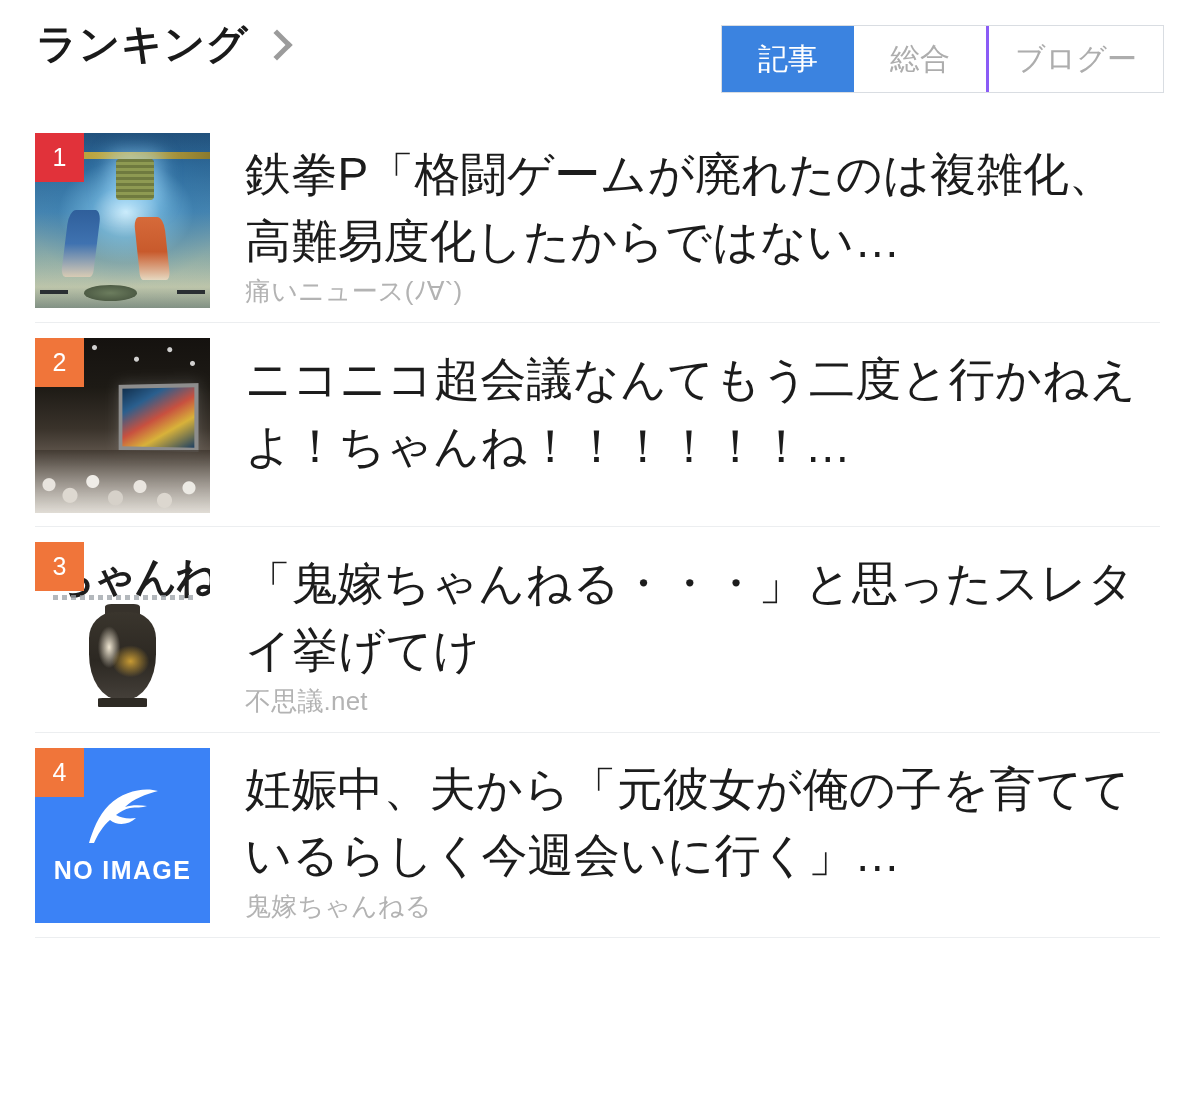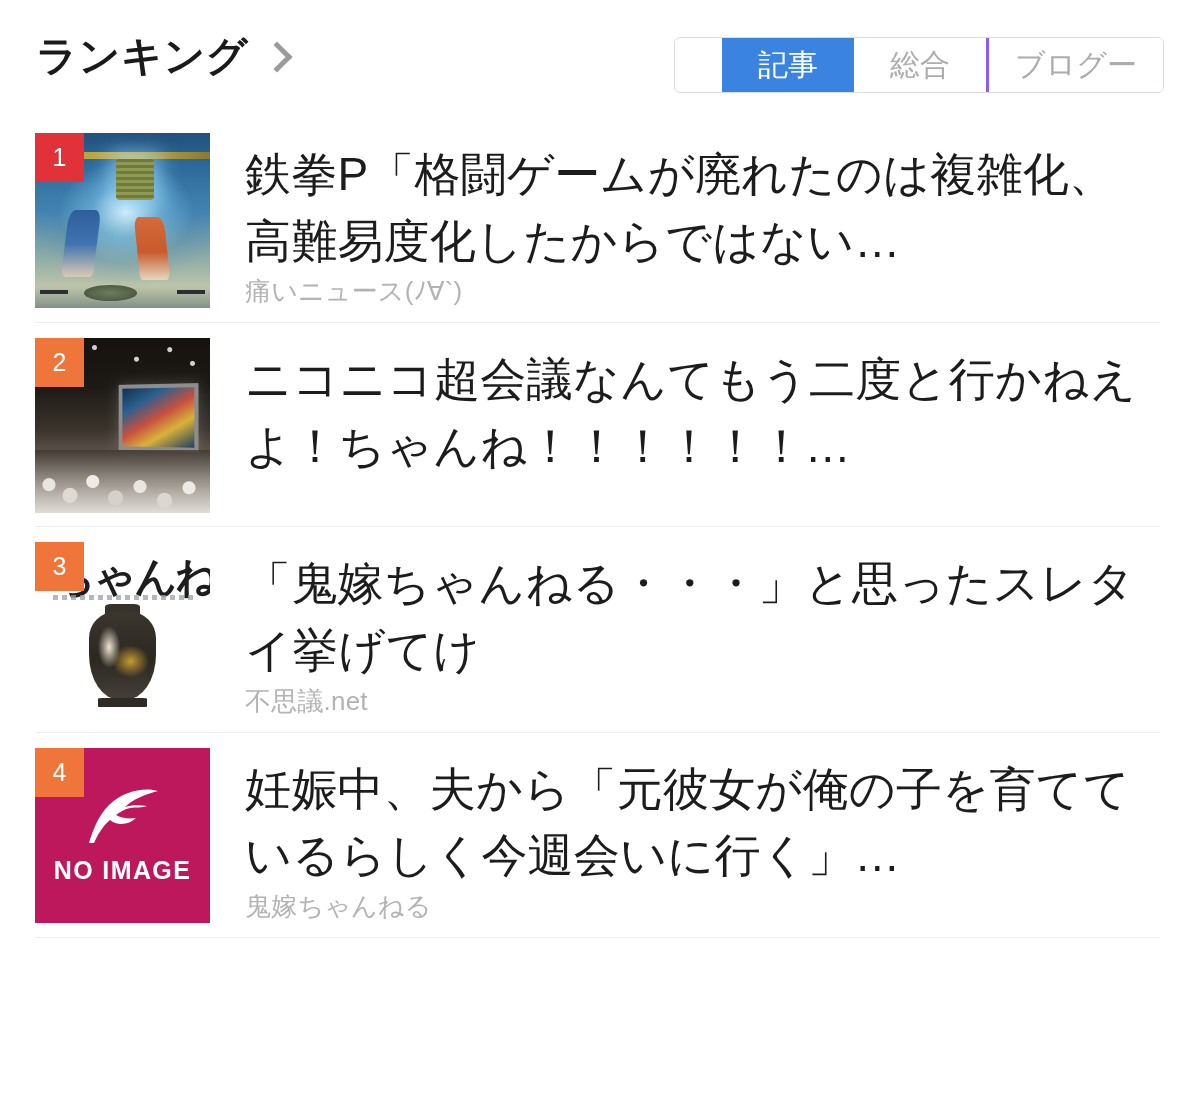--- a/index.html
+++ b/index.html
@@ -9,21 +9,21 @@
     background: #ffffff;
     font-family: "Liberation Sans", "DejaVu Sans", sans-serif;
     overflow: hidden;
   }
 
   .page { position: relative; width: 1200px; height: 1094px; background: #fff; }
 
   
   .header {
     position: absolute;
-    left: 0; top: 12px;
+    left: 0; top: 0;
     width: 1200px; height: 118px;
   }
   .header-title-wrap {
     position: absolute;
     left: 36px; top: 24px;
     display: flex;
     align-items: center;
     gap: 16px;
   }
   .header-title {
@@ -45,27 +45,26 @@
     width: 17px; height: 17px;
     border-right: 5px solid #9b9b9b;
     border-top: 5px solid #9b9b9b;
     transform: rotate(45deg);
   }
 
   
   .tab-group {
     position: absolute;
     right: 36px; top: 25px;
-    height: 56px;
-    display: flex;
-    border-radius: 6px;
+    height: 68px;
+    display: flex;
+    border-radius: 0;
     overflow: hidden;
     border: 1px solid #d9dde2;
     background: #fff;
-    padding-left: 47px;
   }
   .tab {
     display: flex;
     align-items: center;
     justify-content: center;
     height: 100%;
     font-size: 30px;
     color: #adadad;
     background: #ffffff;
     padding: 0 26px;
@@ -286,21 +285,21 @@
   .art-vase .jar-foot {
     position: absolute;
     left: 36%; bottom: 6%;
     width: 28%; height: 5%;
     background: #2e2a24;
     border-radius: 10%;
   }
 
   
   .art-noimage {
-    background: #be185d;
+    background: #3b82f6;
     display: flex;
     flex-direction: column;
     align-items: center;
     justify-content: center;
   }
   .art-noimage .feather {
     width: 78px; height: 62px;
     margin-bottom: 8px;
   }
   .art-noimage .noimage-label {

